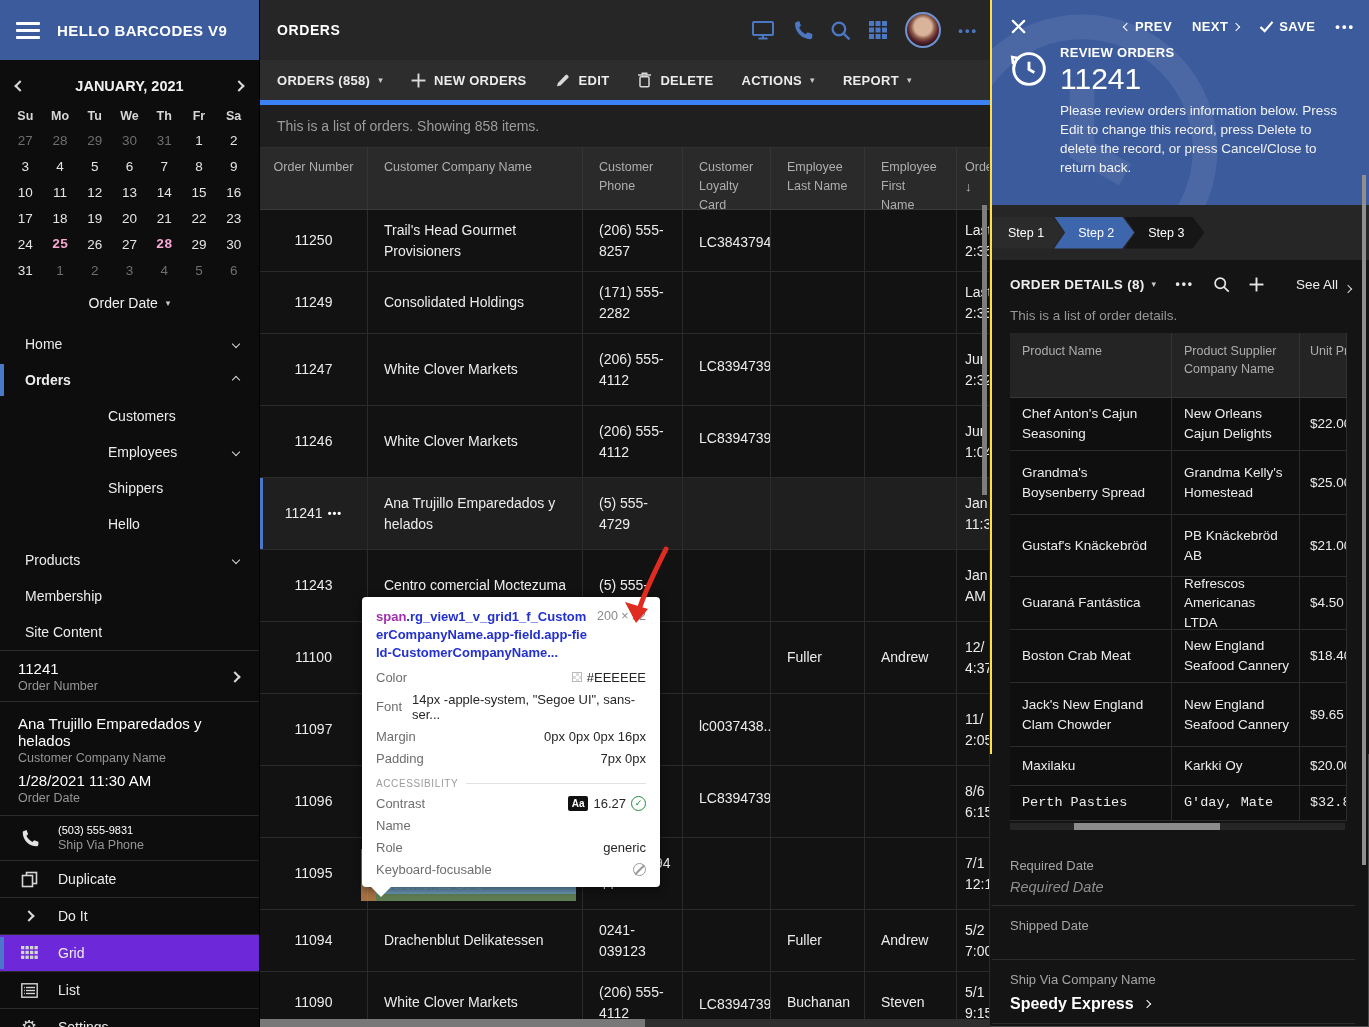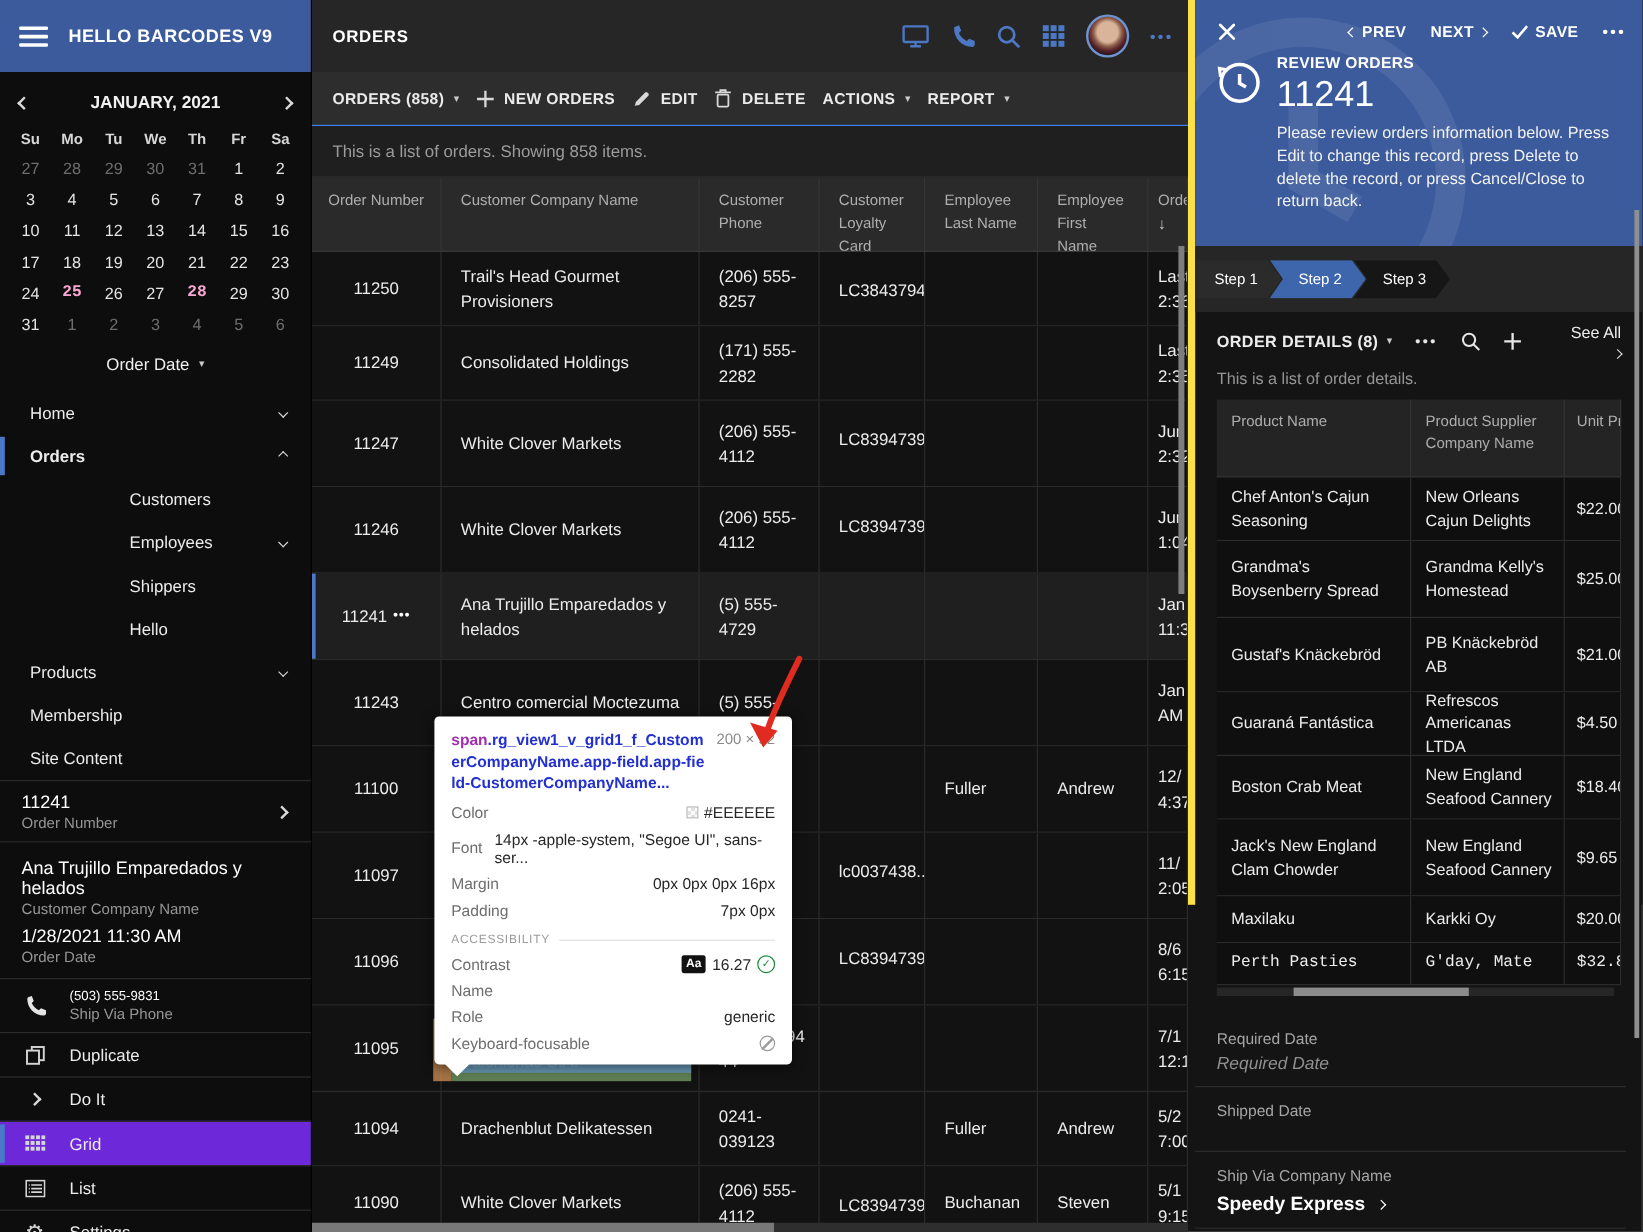--- a/index.html
+++ b/index.html
@@ -55,21 +55,21 @@
   .gear-glyph{font-size:18px;line-height:1;color:#d5d5d5;}
 
   
   .main{position:absolute;left:260px;top:0;width:730px;height:1027px;background:#161616;}
   .topbar{height:60px;background:#262626;display:flex;align-items:center;padding:0 12px 0 17px;}
   .topbar .title{font-size:14px;font-weight:bold;color:#fff;letter-spacing:.6px;}
   .top-icons{margin-left:auto;display:flex;align-items:center;gap:17px;color:var(--icon-blue);}
   .avatar{width:36px;height:36px;border-radius:50%;border:2px solid #6f93cf;
           background:radial-gradient(circle at 50% 40%,#d9b49a 0 34%,#8a5a48 48%,#58222b 62%,#1f1418 78%);}
   .dots{font-size:13px;letter-spacing:2px;font-weight:bold;}
-  .toolbar{height:45px;background:#2d2d2d;border-bottom:1px solid #3b82f6;display:flex;align-items:center;gap:14px;padding:0 17px;}
+  .toolbar{height:45px;background:#2d2d2d;border-bottom:5px solid #3b82f6;display:flex;align-items:center;gap:28px;padding:0 17px;}
   .tbtn{display:flex;align-items:center;gap:8px;font-size:13px;font-weight:bold;color:#ebebeb;letter-spacing:.3px;cursor:pointer;white-space:nowrap;}
   .tbtn .gly{color:#d9d9d9;display:flex;}
   .infobar{height:43px;background:#1f1f1f;border-bottom:1px solid #303030;display:flex;align-items:center;padding-left:17px;font-size:14px;color:#9c9c9c;}
   .grid-head{display:grid;grid-template-columns:108px 215px 100px 88px 94px 92px 33px;background:#2a2a2a;height:62px;border-bottom:1px solid #3a3a3a;}
   .hcell{font-size:12.5px;color:#aeaeae;padding:10px 14px 0 16px;border-right:1px solid #353535;line-height:1.5;overflow:hidden;}
   .hcell.center{text-align:center;padding-left:4px;padding-right:4px;}
   .hcell.datec{padding:10px 0 0 8px;white-space:nowrap;}
   .sort{display:block;font-size:13px;color:#c2c2c2;}
   .orow{display:grid;grid-template-columns:108px 215px 100px 88px 94px 92px 33px;background:var(--row-bg);border-bottom:1px solid var(--line);position:relative;cursor:pointer;}
   .orow:nth-child(-n+2){height:62px;}
@@ -81,21 +81,21 @@
   .orow.selected{background:#1f1f1f;}
   .orow.selected::before{content:"";position:absolute;left:0;top:0;bottom:0;width:3px;background:var(--bar-blue);z-index:2;}
   .row-dots{display:none;font-size:11px;letter-spacing:1px;font-weight:bold;color:#fff;}
   .row-dots.show{display:inline;}
   .vscroll{position:absolute;left:722px;top:150px;width:5px;height:870px;z-index:20;}
   .vscroll .thumb{position:absolute;top:55px;height:290px;width:5px;background:#7d7d7d;}
   .hscroll{position:absolute;left:0;bottom:0;width:730px;height:8px;background:#2e2e2e;z-index:20;}
   .hscroll .thumb{position:absolute;left:0;top:0;height:8px;width:385px;background:#787878;}
 
   
-  .panel{position:absolute;left:990px;top:0;width:379px;height:754px;background:var(--bg);border-left:6px solid #fde047;}
+  .panel{position:absolute;left:990px;top:0;width:379px;height:754px;background:var(--bg);border-left:2px solid #fde047;}
   .phead{position:relative;height:205px;background:var(--blue);overflow:hidden;color:#fff;}
   .wm{position:absolute;left:-70px;top:-10px;opacity:.08;}
   .phead-top{position:relative;display:flex;align-items:center;padding:18px 14px 0 18px;}
   .pbtns{margin-left:auto;display:flex;align-items:center;gap:20px;font-size:13px;font-weight:bold;letter-spacing:.4px;}
   .pbtn{display:flex;align-items:center;gap:5px;cursor:pointer;color:#fff;}
   .pbtn .chv{border-color:#fff;}
   .phead-body{position:relative;display:flex;padding:10px 16px 0 16px;}
   .clock-ic{flex:0 0 44px;padding-top:3px;}
   .phead-txt{padding-left:8px;}
   .p-small{font-size:13px;font-weight:bold;letter-spacing:.3px;}
@@ -104,21 +104,21 @@
   .steps{height:55px;background:#262626;display:flex;align-items:center;}
   .step{height:32px;line-height:32px;font-size:12.5px;color:#fff;padding:0 20px 0 24px;background:#2b2b2b;
         clip-path:polygon(0 0,calc(100% - 12px) 0,100% 50%,calc(100% - 12px) 100%,0 100%,11px 50%);margin-left:-10px;cursor:pointer;}
   .step:first-child{clip-path:polygon(0 0,calc(100% - 12px) 0,100% 50%,calc(100% - 12px) 100%,0 100%);margin-left:0;padding-left:16px;}
   .step.active{background:var(--step-blue);}
   .step:nth-child(3){background:#161616;}
   .step:nth-child(3).active{background:var(--step-blue);}
   .dtoolbar{display:flex;align-items:center;height:48px;padding:0 18px;gap:19px;color:#ededed;}
   .dtitle{display:flex;align-items:center;gap:7px;font-size:13.5px;font-weight:bold;letter-spacing:.3px;cursor:pointer;}
   .dt-ic{display:flex;color:#e6e6e6;cursor:pointer;}
-  .seeall{margin-left:auto;display:flex;align-items:flex-end;gap:7px;font-size:13.5px;cursor:pointer;flex-direction:column;}
+  .seeall{margin-left:auto;display:flex;align-items:flex-end;gap:7px;font-size:13.5px;cursor:pointer;}
   .dinfo{padding:0 18px 10px;font-size:13.5px;color:#969696;}
   .dtable{margin:0 24px 0 18px;width:337px;}
   .dhead{display:grid;grid-template-columns:162px 128px 47px;background:#242424;height:65px;border-bottom:1px solid #383838;}
   .dh{font-size:12.5px;color:#adadad;padding:9px 8px 0 12px;line-height:1.45;border-right:1px solid #333;overflow:hidden;white-space:normal;}
   .dh.price{white-space:nowrap;padding-left:10px;}
   .drow{display:grid;grid-template-columns:162px 128px 47px;background:#0f0f0f;border-bottom:1px solid #2c2c2c;}
   .drow:nth-child(1){height:53px;} .drow:nth-child(2){height:64px;} .drow:nth-child(3){height:62px;}
   .drow:nth-child(4){height:53px;} .drow:nth-child(5){height:53px;} .drow:nth-child(6){height:64px;}
   .drow:nth-child(7){height:39px;} .drow:nth-child(8){height:35px;font-family:Liberation Mono, monospace;}
   .dc{font-size:13.5px;color:#ececec;padding:2px 8px 2px 12px;border-right:1px solid #2c2c2c;display:flex;flex-direction:column;justify-content:center;line-height:1.45;overflow:hidden;}

